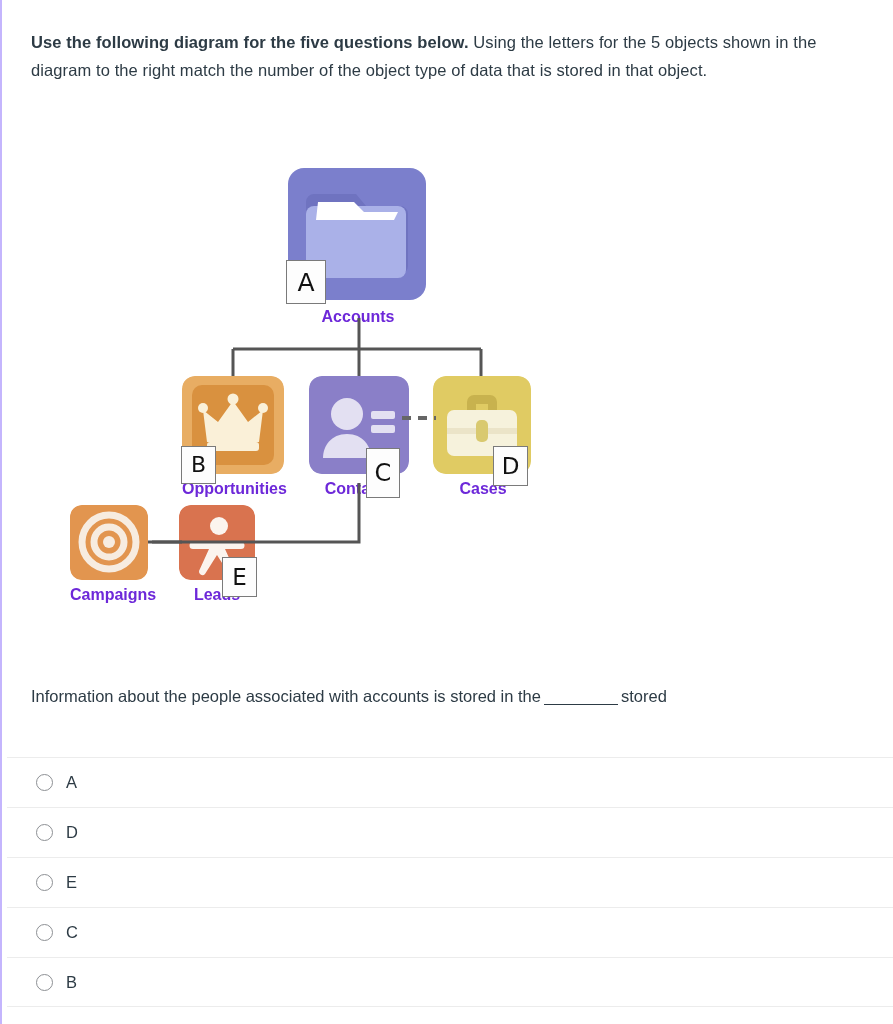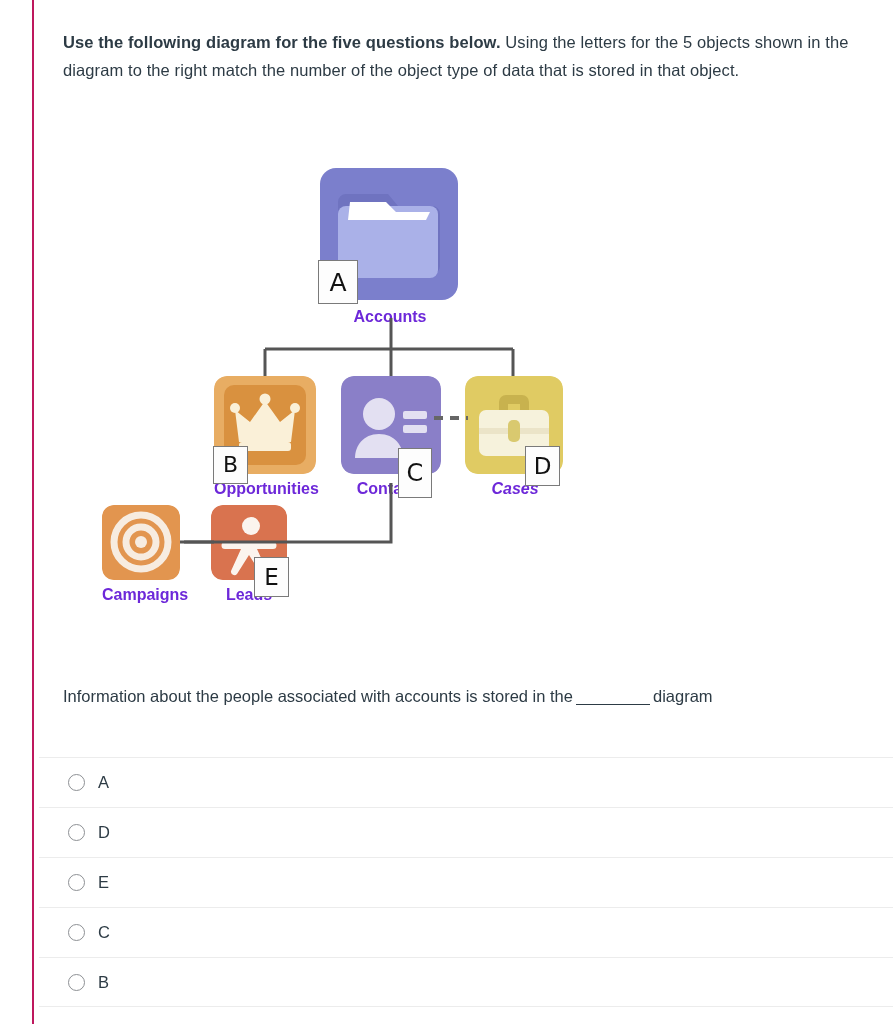--- a/index.html
+++ b/index.html
@@ -13,22 +13,21 @@
     font-family: "Liberation Sans", sans-serif;
     color: #2d3b45;
     overflow: hidden;
     position: relative;
   }
   .page {
     position: relative;
     width: 822px;
     height: 1024px;
     box-sizing: border-box;
-    border-left: 2px solid #be185d;
-    margin-left: 32px;
+    border-left: 2px solid #c4b5fd;
   }
 
   
   .prompt {
     position: absolute;
     left: 29px;
     top: 28px;
     width: 832px;
     font-size: 16.5px;
     line-height: 28px;
@@ -222,21 +221,21 @@
       <div class="tile" style="width:98px;height:98px;">
         <svg width="98" height="98" viewBox="0 0 98 98">
           <rect x="0" y="0" width="98" height="98" rx="13" fill="#e0cb63"></rect>
           <path d="M34,34 v-8 a7,7 0 0 1 7,-7 h16 a7,7 0 0 1 7,7 v8 h-9 v-6 h-12 v6 z" fill="#c8b24e"></path>
           <rect x="14" y="34" width="70" height="46" rx="7" fill="#f6f2dc"></rect>
           <rect x="14" y="52" width="70" height="6" fill="#ebe4c8"></rect>
           <rect x="43" y="44" width="12" height="22" rx="5" fill="#d9c96f"></rect>
         </svg>
         <div class="badge" style="left:60px; bottom:-12px; width:33px; height:38px; font-size:23px;">D</div>
       </div>
-      <div class="nodelabel" style="top:104px;font-style:italic;">Cases</div>
+      <div class="nodelabel" style="top:104px;">Cases</div>
     </div>
 
     <div class="node" style="left:68px; top:355px; width:78px;">
       <div class="tile" style="width:78px;height:75px;">
         <svg width="78" height="75" viewBox="0 0 78 75">
           <rect x="0" y="0" width="78" height="75" rx="11" fill="#e2954f"></rect>
           <circle cx="39" cy="37" r="27" fill="none" stroke="#f7ece0" stroke-width="7"></circle>
           <circle cx="39" cy="37" r="15" fill="none" stroke="#f7ece0" stroke-width="7"></circle>
           <circle cx="39" cy="37" r="6" fill="#f7ece0"></circle>
         </svg>
@@ -252,21 +251,21 @@
           <path d="M14,37 h48 a3,3 0 0 1 0,7 h-16 l10,22 a3.5,3.5 0 0 1 -6,3 l-12,-19 l-12,19 a3.5,3.5 0 0 1 -6,-3 l10,-22 h-16 a3,3 0 0 1 0,-7 z" fill="#fbf4ee"></path>
         </svg>
         <div class="badge" style="left:43px; bottom:-17px; width:33px; height:38px; font-size:23px;">E</div>
       </div>
       <div class="nodelabel" style="top:81px;">Leads</div>
     </div>
 
   </div>
 
   <div class="question">
-    <span>Information about the people associated with accounts is stored in the</span><span class="blank"></span><span>diagram</span>
+    <span>Information about the people associated with accounts is stored in the</span><span class="blank"></span><span>stored</span>
   </div>
 
   <div class="answers">
     <div class="answer-row">
       <span class="radio"></span>
       <span class="answer-label">A</span>
     </div>
     <div class="answer-row">
       <span class="radio"></span>
       <span class="answer-label">D</span>

